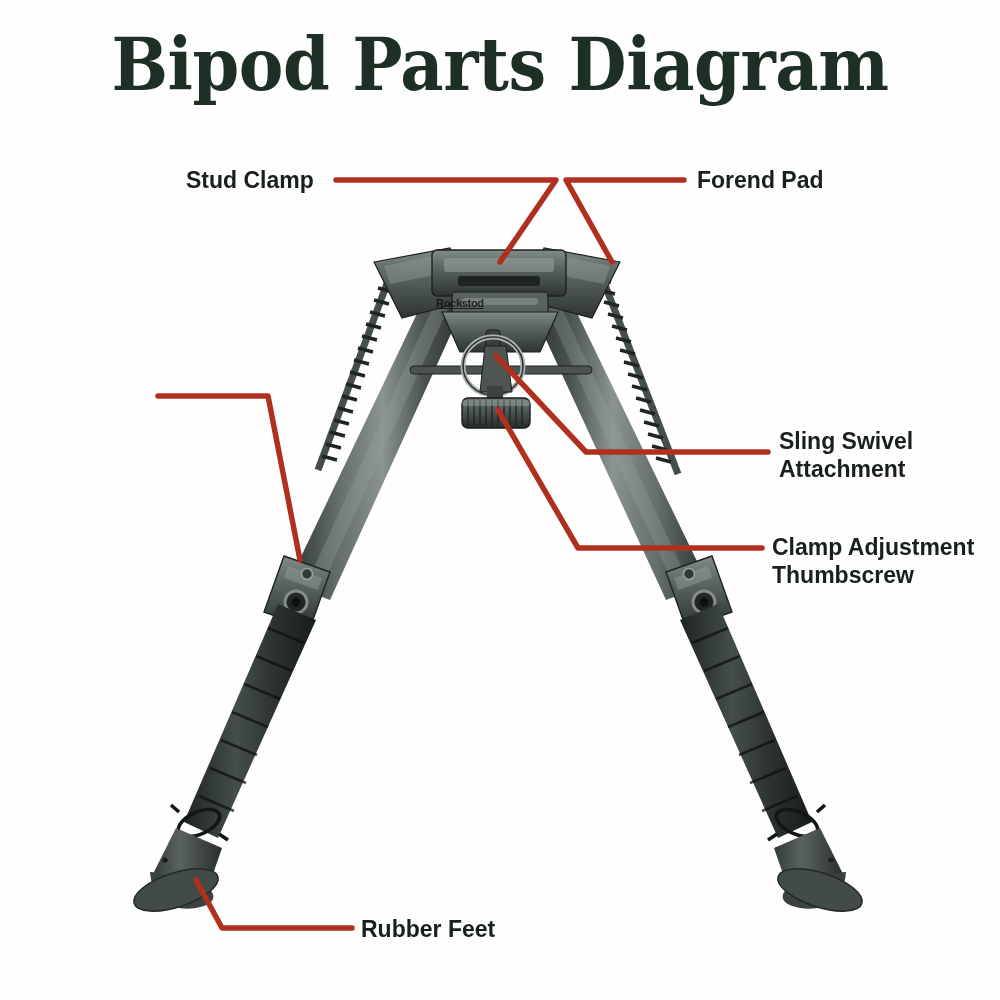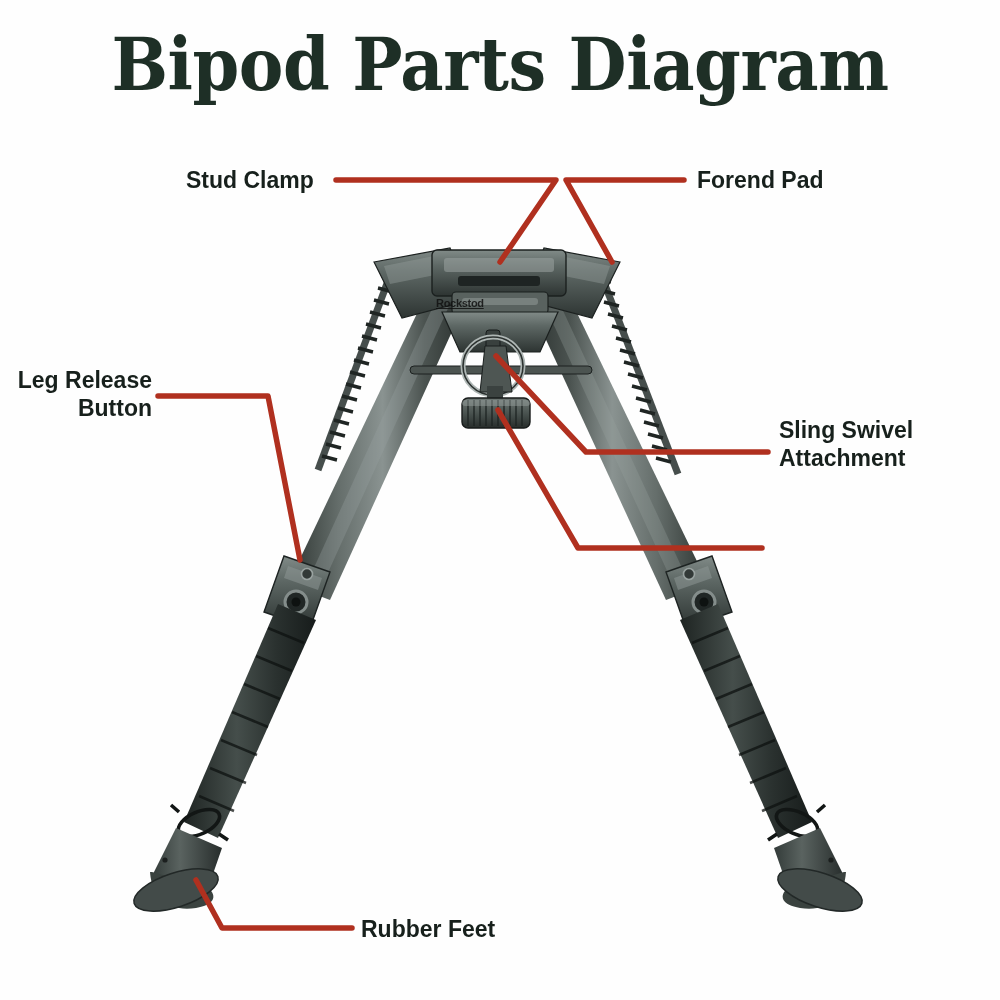--- a/index.html
+++ b/index.html
@@ -40,21 +40,21 @@
     line-height: 28px;
     color: #17201c;
     white-space: pre-line;
   }
   .label.r { text-align: left; }
   .label.l { text-align: left; }
 
   #lbl-stud     { left: 186px; top: 166px; }
   #lbl-forend   { left: 697px; top: 166px; text-align: center; }
   #lbl-legrel   { left: 4px;   top: 366px; width: 148px; text-align: right; }
-  #lbl-sling    { left: 779px; top: 416px; }
+  #lbl-sling    { left: 779px; top: 427px; }
   #lbl-clamp    { left: 772px; top: 533px; }
   #lbl-rubber   { left: 361px; top: 915px; }
 
   
   #art, #leaders {
     position: absolute; left: 0; top: 0;
     width: 1000px; height: 1000px;
     pointer-events: none;
   }
   #leaders { z-index: 5; }
@@ -258,22 +258,22 @@
       <polyline points="768,452 586,452 496,356" stroke="#b0301f"></polyline>
       <polyline points="762,548 578,548 498,410" stroke="#b0301f"></polyline>
       <polyline points="352,928 222,928 196,880" stroke="#b0301f"></polyline>
     </g>
   </svg>
 
   <div class="label r" id="lbl-stud">Stud Clamp</div>
 
   <div class="label l" id="lbl-forend">Forend Pad</div>
 
-  <div class="label r" id="lbl-legrel">Leg Release
-Button</div>
 
   <div class="label l" id="lbl-sling">Sling Swivel
 Attachment</div>
 
+  <div class="label l" id="lbl-clamp">Clamp Adjustment
+Thumbscrew</div>
 
   <div class="label l" id="lbl-rubber">Rubber Feet</div>
 
 </div>
 
 </body></html>

